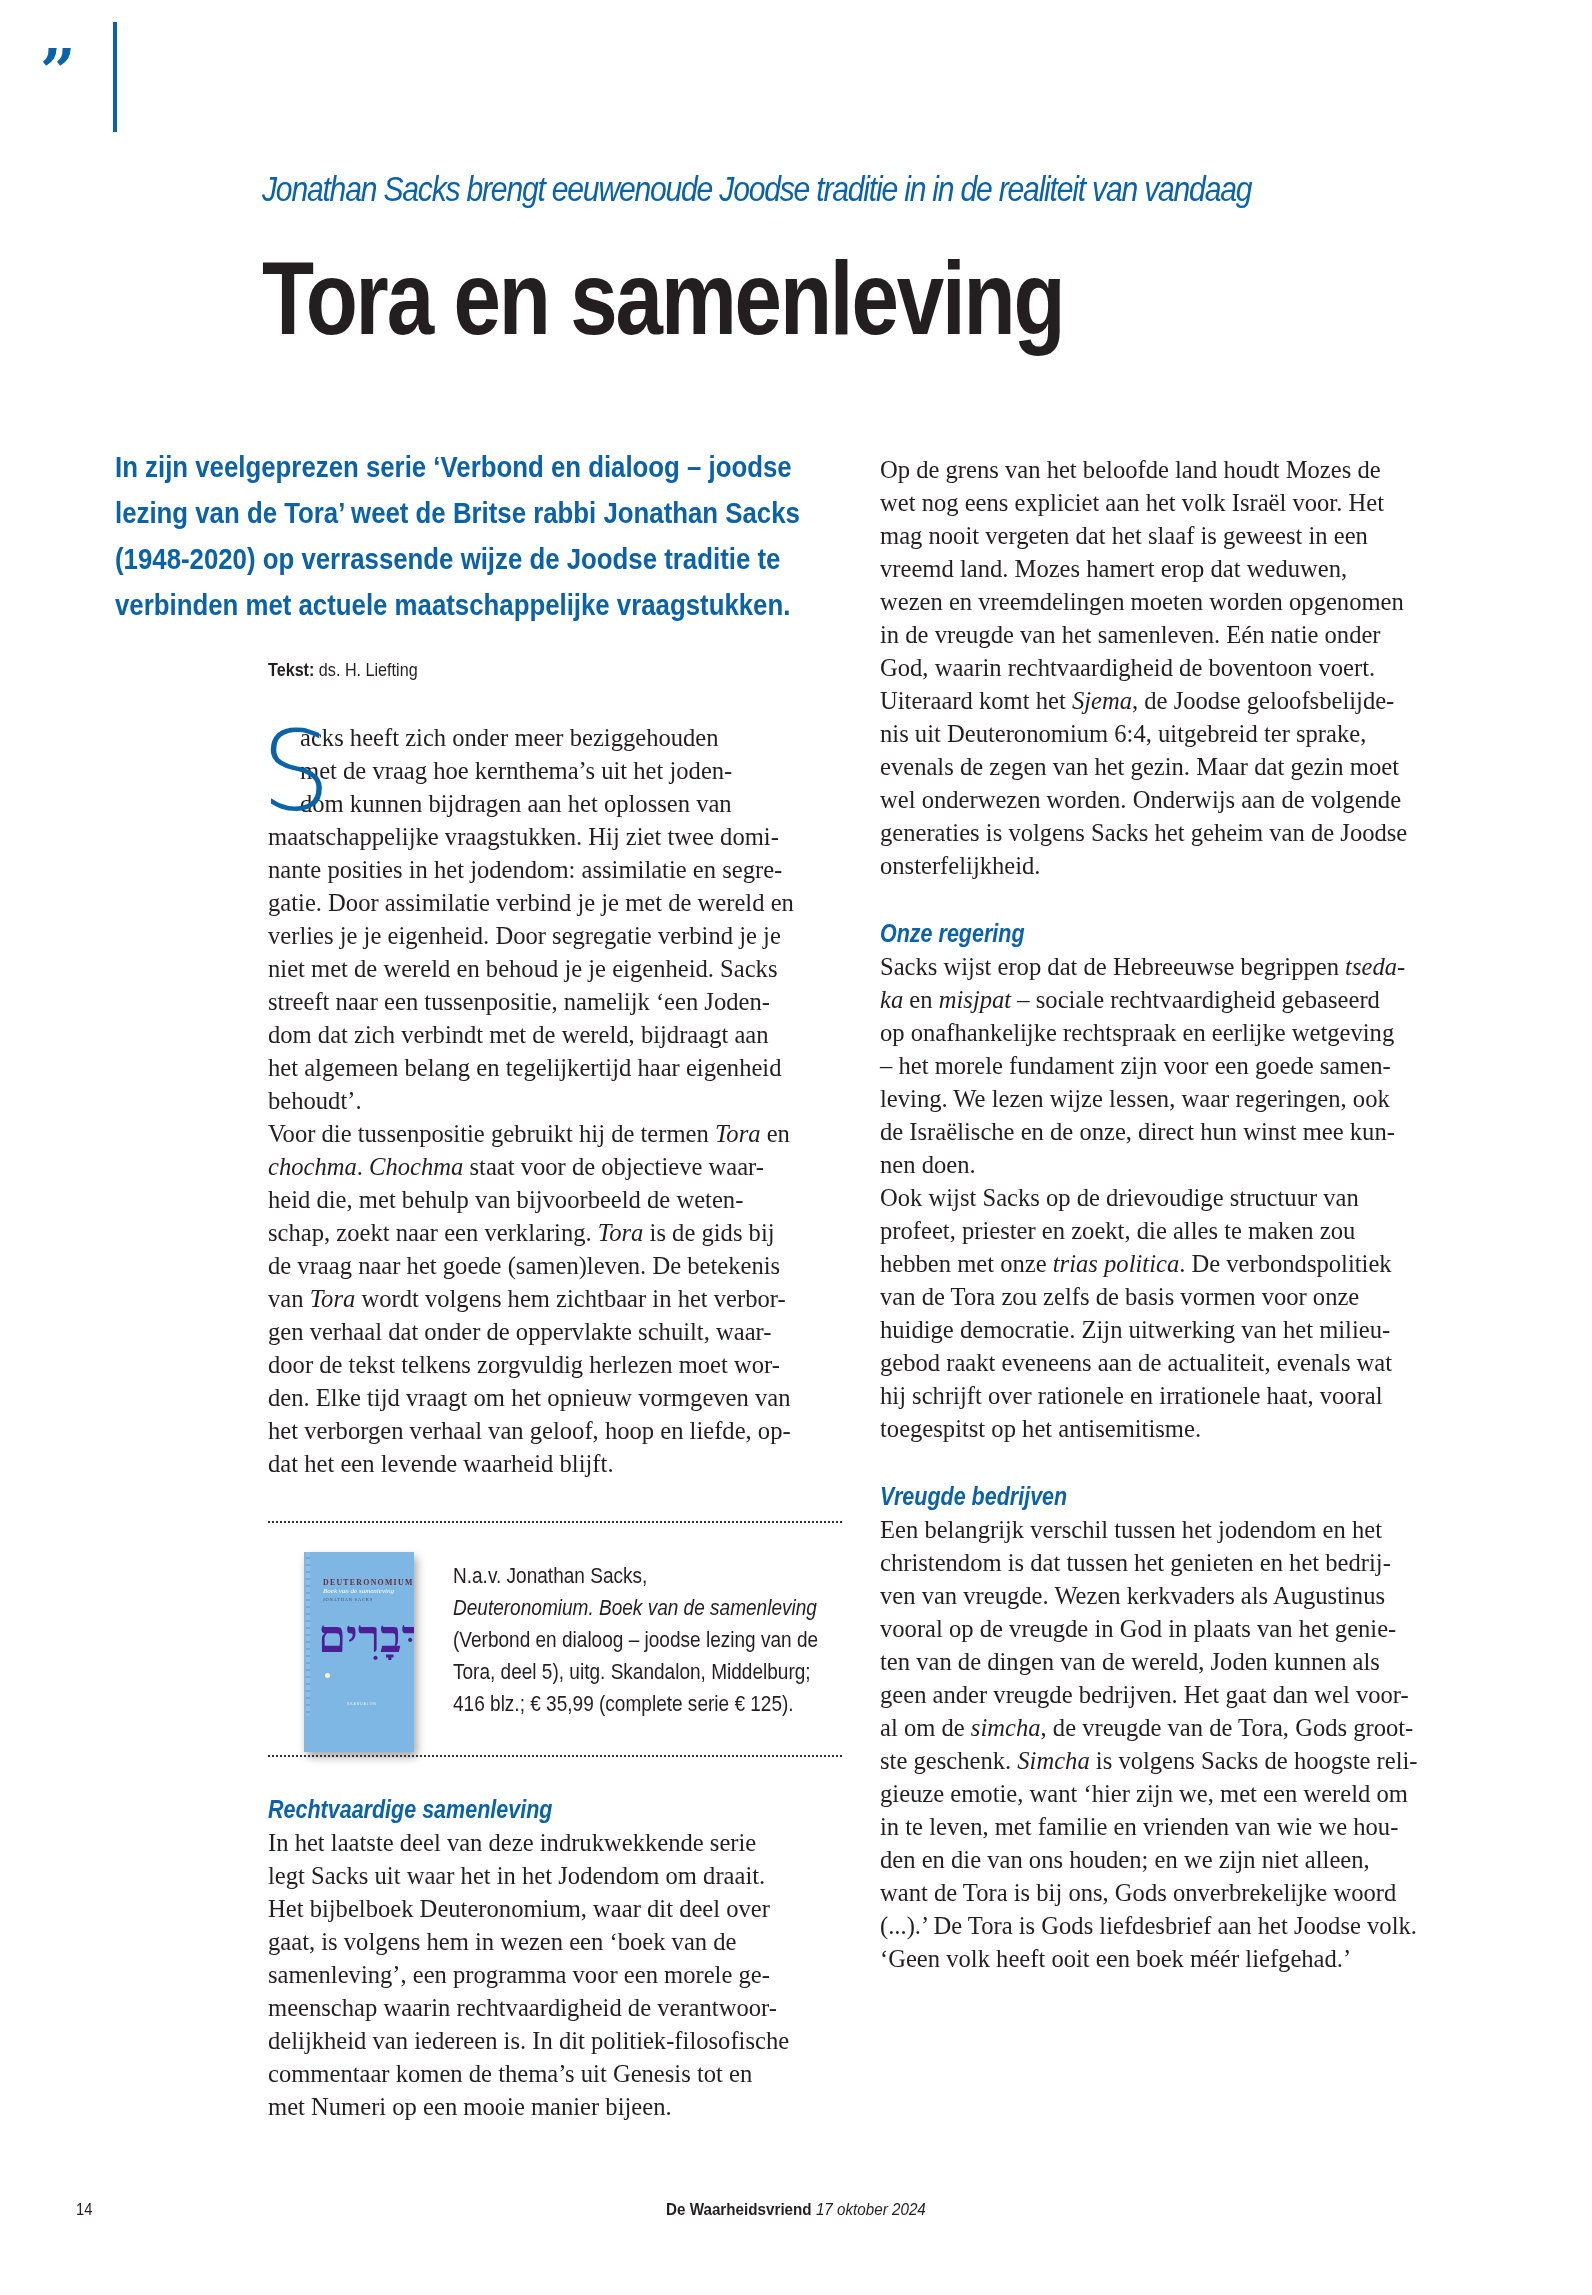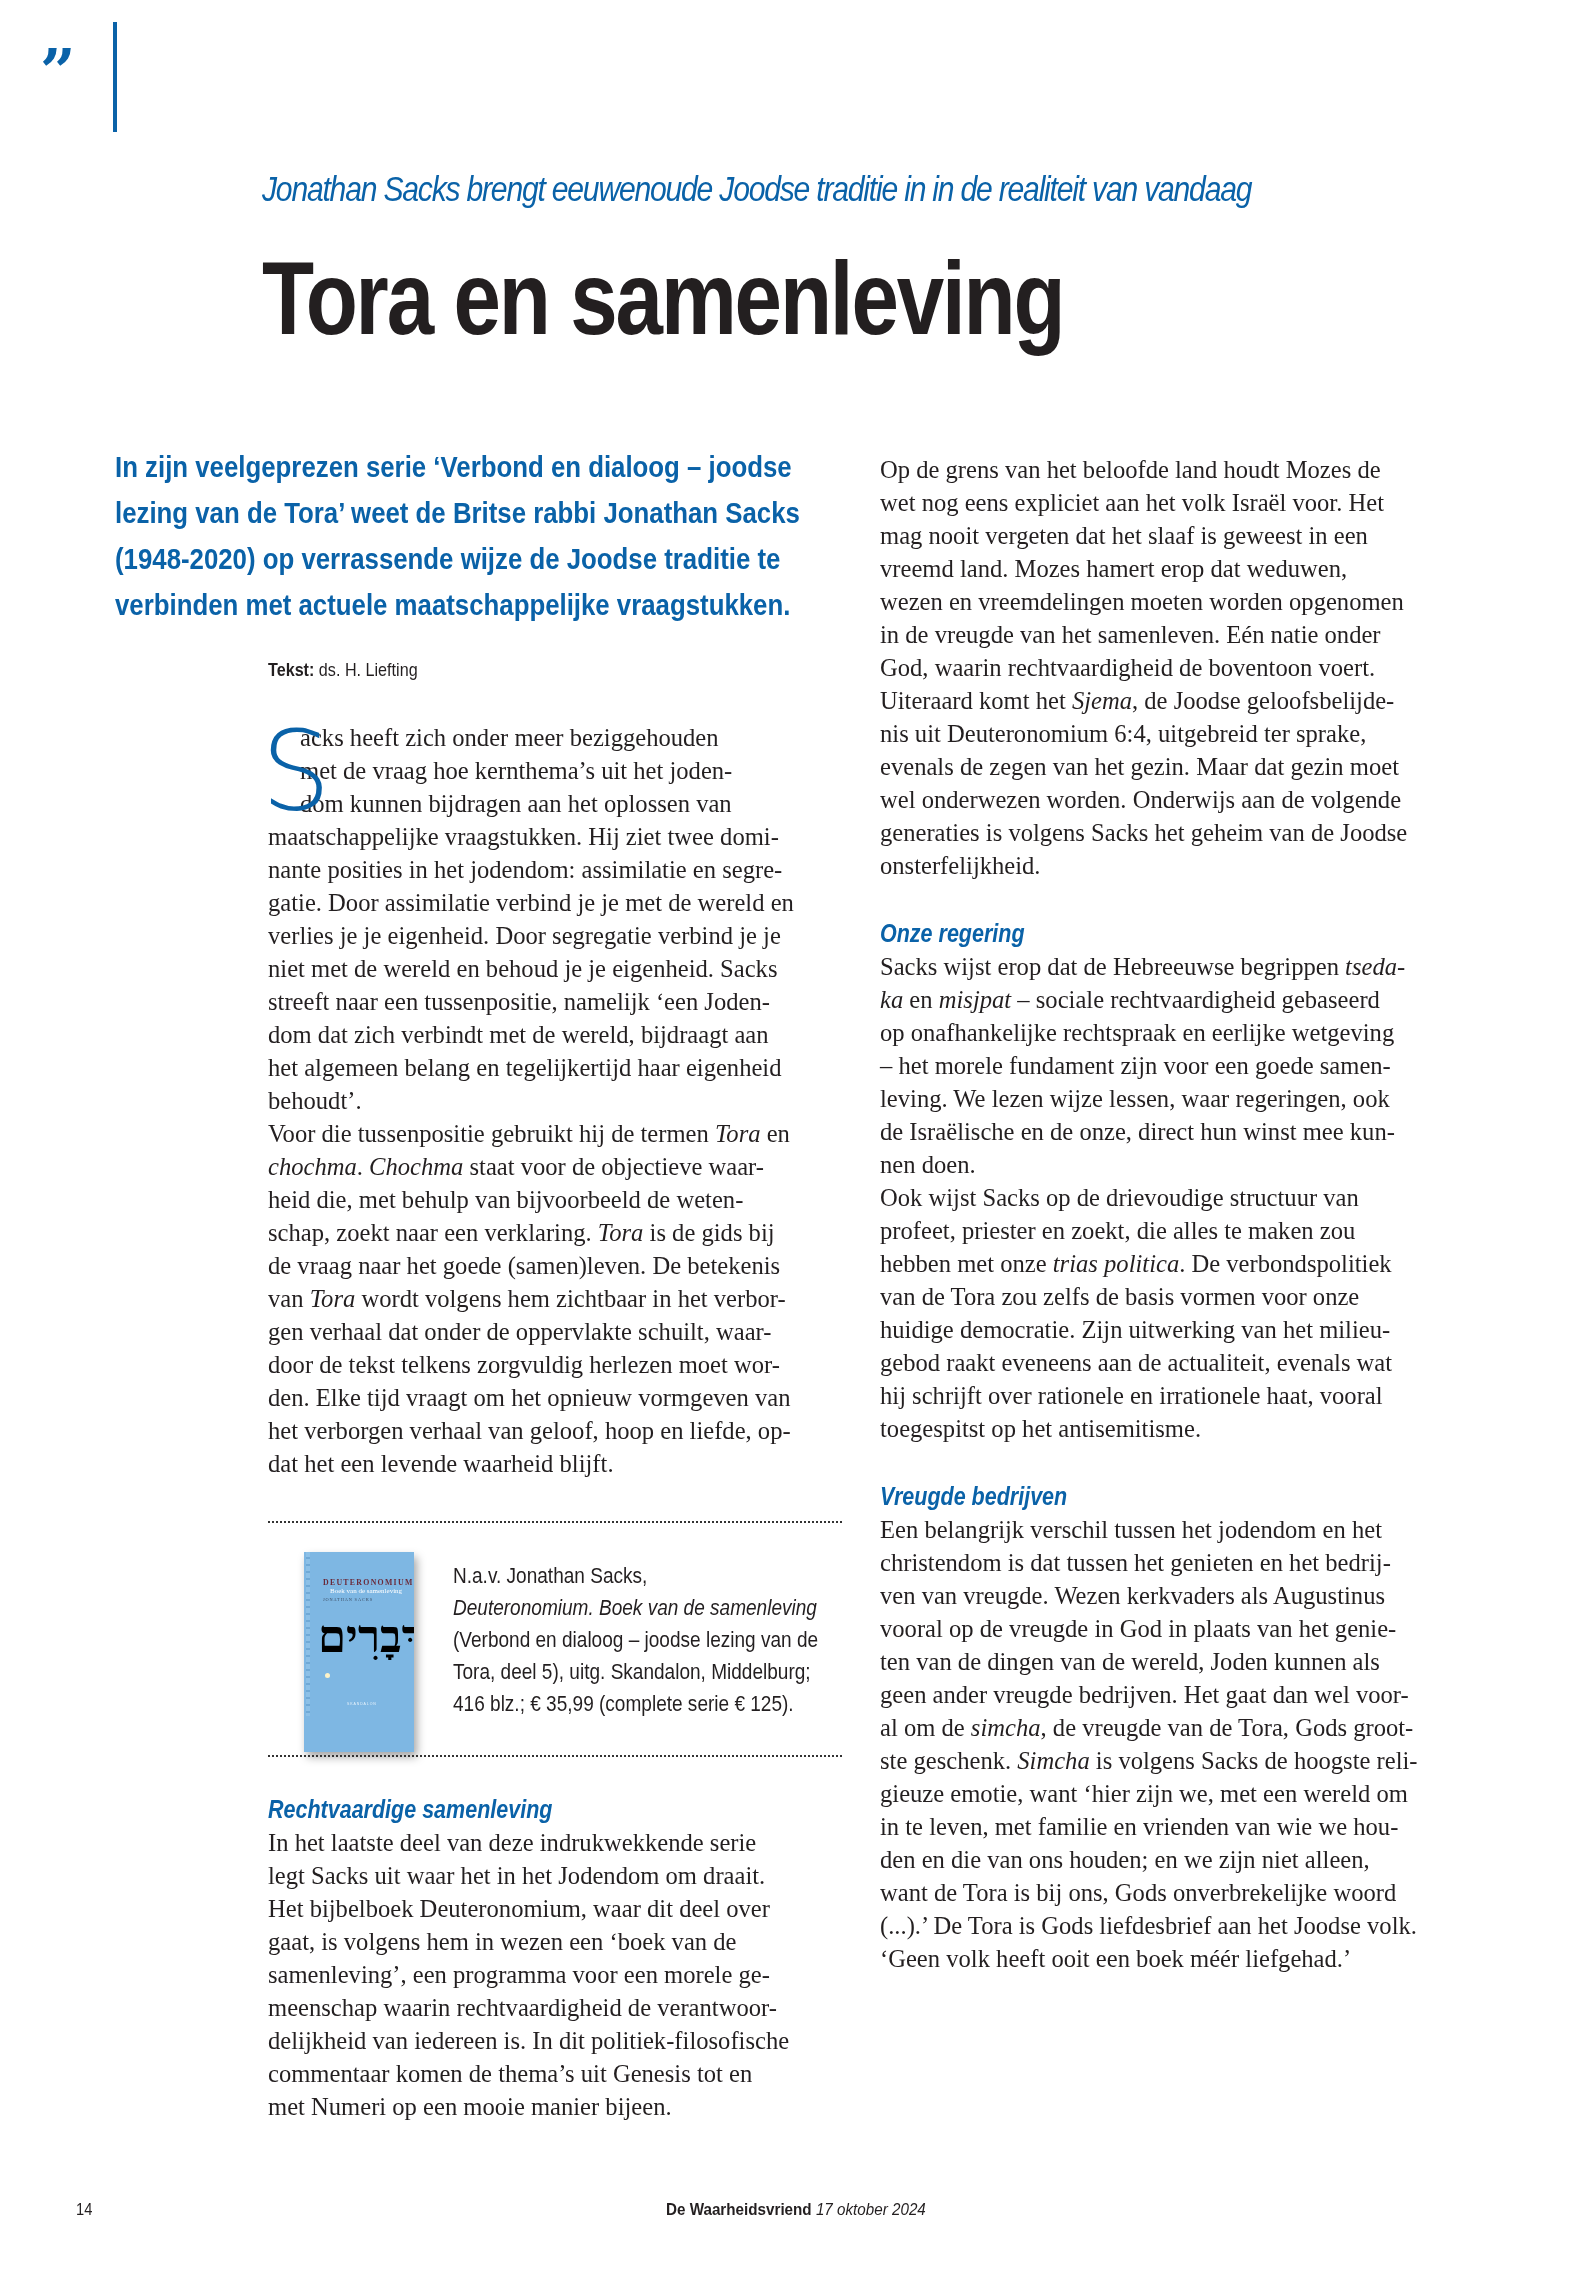--- a/index.html
+++ b/index.html
@@ -20,23 +20,23 @@
   .right-col { left: 880px; top: 453px; width: 578px; }
   .drop { position: absolute; left: -7px; top: -5.2px; font-family: "DejaVu Sans", sans-serif; font-size: 110px; line-height: 110px; color: #0a62a8; font-weight: 200; }
   .indent { padding-left: 32px; }
   .heading { display: block; font-family: "Liberation Sans", sans-serif; font-weight: bold; font-style: italic; font-size: 25px; line-height: 33px; color: #0a62a8; transform: scaleX(0.86); transform-origin: left top; white-space: nowrap; }
   .gap { display: block; height: 35px; }
   .dots { height: 0; border-top: 2.6px dotted #333; width: 574px; }
   .dots1 { left: 268px; top: 1521px; }
   .dots2 { left: 268px; top: 1755px; }
   .book { left: 304px; top: 1552px; width: 110px; height: 200px; background: #7eb7e3; box-shadow: 2.6px 5.2px 8.6px rgba(0,0,0,0.35); overflow: hidden; }
   .book .b-title { position: absolute; left: 19px; top: 26px; font-family: "Liberation Serif", serif; font-size: 7.8px; letter-spacing: 1.3px; color: #6a2a3a; font-weight: bold; }
-  .book .b-sub { position: absolute; left: 26px; top: 35px; font-family: "Liberation Serif", serif; font-size: 7px; color: #ffffff; }
+  .book .b-sub { position: absolute; left: 19px; top: 35px; font-family: "Liberation Serif", serif; font-style: italic; font-size: 7px; color: #ffffff; }
   .book .b-author { position: absolute; left: 19px; top: 45px; font-family: "Liberation Serif", serif; font-size: 4.3px; letter-spacing: 0.9px; color: #3a4a60; }
-  .book .b-hebrew { position: absolute; left: 14px; top: 59px; font-family: "DejaVu Serif", serif; font-size: 45px; line-height: 52px; color: #000000; font-weight: bold; direction: rtl; }
+  .book .b-hebrew { position: absolute; left: 14px; top: 59px; font-family: "DejaVu Serif", serif; font-size: 45px; line-height: 52px; color: #4c1d95; font-weight: bold; direction: rtl; }
   .book .b-dot { position: absolute; left: 21px; top: 121px; width: 5.2px; height: 5.2px; border-radius: 50%; background: #fdf3c8; }
   .book .b-pub { position: absolute; left: 43px; top: 150px; font-family: "Liberation Sans", sans-serif; font-size: 3.5px; color: #e8f2fb; letter-spacing: 0.9px; }
   .book .b-spine { position: absolute; left: 1.7px; top: 0; width: 4.3px; height: 164px; background: repeating-linear-gradient(#8cc0e7 0 5.2px, #6fa9d6 5.2px 7px); }
   .bookinfo { left: 453px; top: 1560px; font-family: "Liberation Sans", sans-serif; font-size: 22.4px; line-height: 32px; color: #231f20; transform: scaleX(0.85); transform-origin: left top; }
   .bookinfo span { display: block; white-space: nowrap; }
   .bookinfo i { font-style: italic; }
   .footer-page { left: 76px; top: 2199px; font-family: "Liberation Sans", sans-serif; font-size: 17.3px; color: #231f20; transform: scaleX(0.85); transform-origin: left top; }
   .footer-pub { left: 666px; top: 2199px; font-family: "Liberation Sans", sans-serif; font-size: 17.3px; color: #231f20; white-space: nowrap; transform: scaleX(0.88); transform-origin: left top; }
   .footer-pub b { font-weight: bold; }
   .footer-pub i { font-style: italic; font-weight: normal; }

